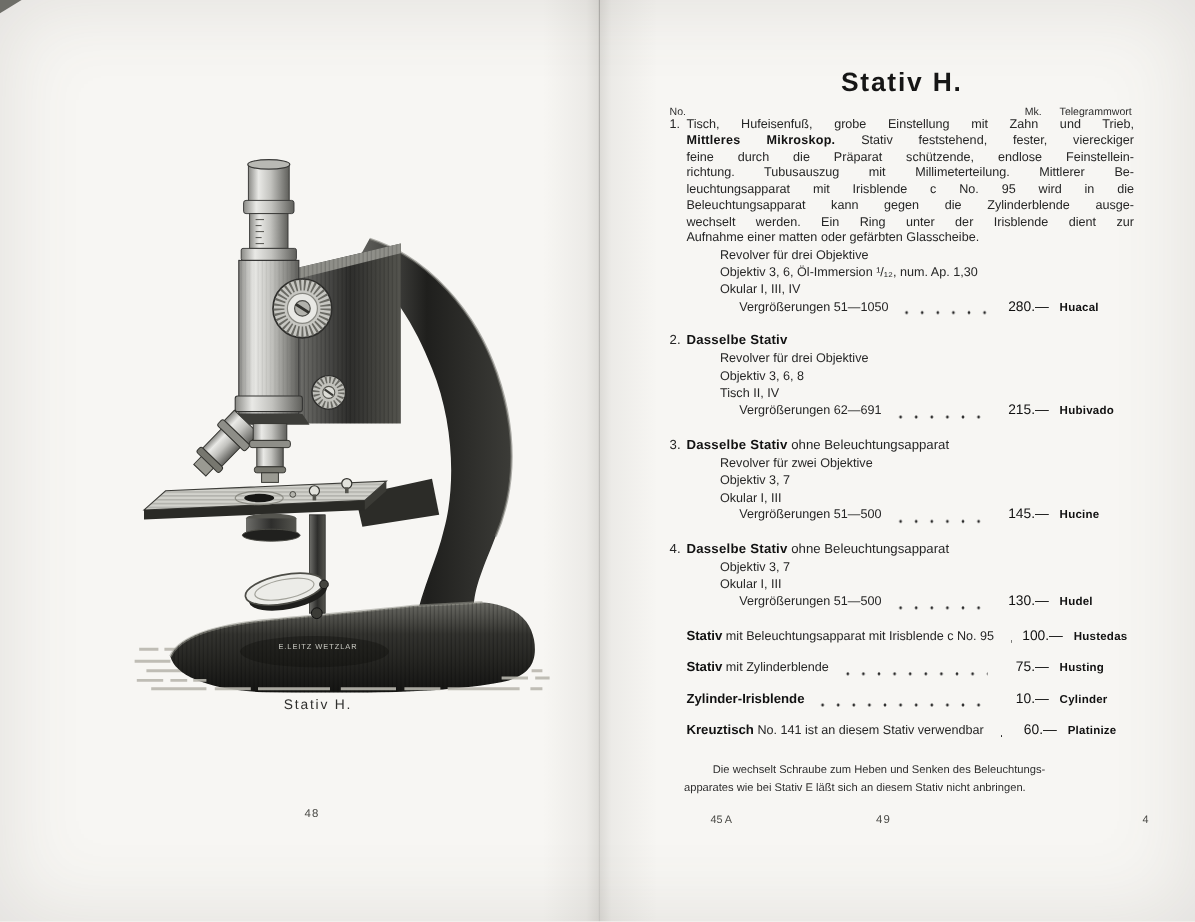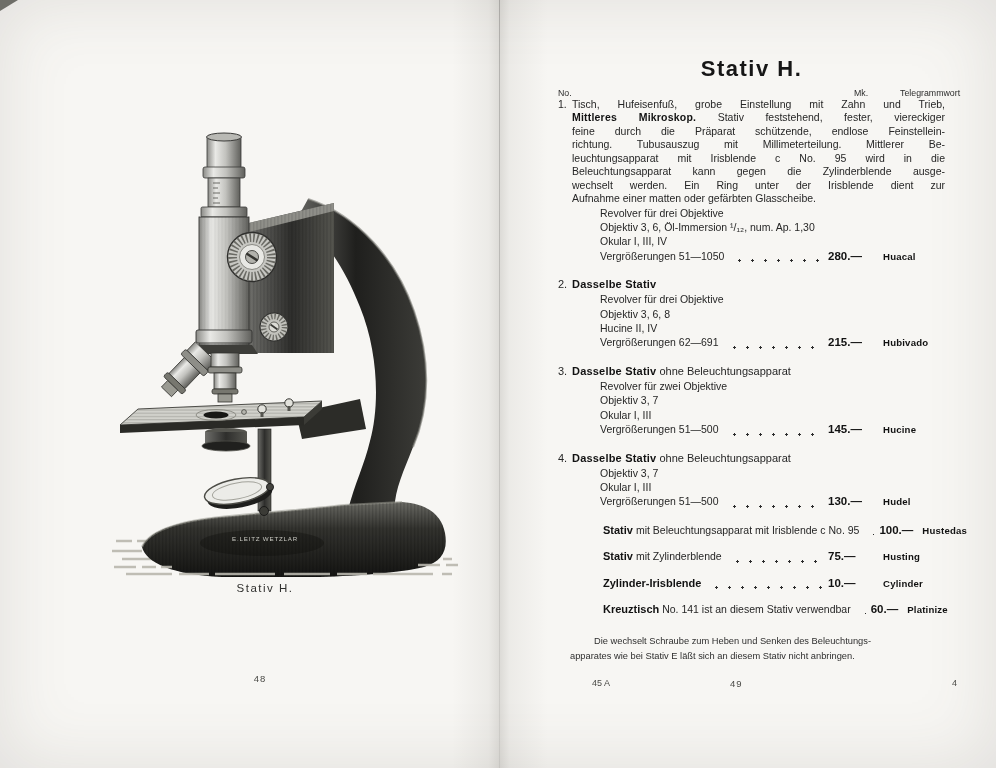--- a/index.html
+++ b/index.html
@@ -31,45 +31,45 @@
   .pagenum-left{position:absolute;left:225px;top:673px;width:70px;text-align:center;
     font-size:9.5px;color:#4a4a46;letter-spacing:1px;}
 
   
   .content{position:absolute;left:58px;top:0;width:387px;}
   h1.title{margin:56px 0 0 0;font-size:22px;font-weight:bold;text-align:center;
     letter-spacing:1.5px;color:#161616;}
   .cols-header{position:relative;height:15px;margin-top:1px;font-size:8.8px;color:#2c2c2c;}
   .cols-header .no-l{position:absolute;left:0;bottom:0;}
   .cols-header .mk-l{position:absolute;left:296px;bottom:0;}
-  .cols-header .tg-l{position:absolute;left:342px;bottom:0;}
+  .cols-header .tg-l{position:absolute;left:325px;bottom:0;}
 
   .item{margin-bottom:13px;}
   .para{position:relative;padding-left:14px;font-size:10.5px;line-height:13.45px;
     color:#262626;}
   .para .num, .headline .num{position:absolute;left:0;top:0;}
   .pline{text-align:justify;}
   .pline.j{text-align-last:justify;}
   .para b{color:#121212;letter-spacing:0.2px;}
   .headline{position:relative;padding-left:14px;font-size:11px;line-height:15px;color:#262626;}
   .headline b{font-size:11px;color:#121212;letter-spacing:0.2px;}
   .spec{margin-left:42px;font-size:10.5px;line-height:14.4px;color:#262626;white-space:nowrap;}
 
   .prow{display:flex;align-items:baseline;font-size:10.5px;line-height:14.4px;color:#262626;}
   .prow .ptxt{white-space:nowrap;}
-  .prow.vrow{margin-left:42px;}
+  .prow.vrow{margin-left:58px;}
   .leader{flex:1;min-width:6px;align-self:flex-end;height:5px;margin:0 5px 2px 9px;
     background-image:radial-gradient(circle, #2b2b2b 1.05px, rgba(0,0,0,0) 1.35px);
     background-size:13px 3px;background-repeat:repeat-x;background-position:left bottom;}
-  .price{width:46px;text-align:left;font-weight:bold;font-size:11.5px;color:#111;white-space:nowrap;}
+  .price{width:46px;text-align:right;font-weight:normal;font-size:11.5px;color:#111;white-space:nowrap;}
   .tword{width:62px;margin-left:9px;font-weight:bold;font-size:9.6px;color:#111;
     letter-spacing:0.2px;white-space:nowrap;}
 
   .xrow{margin-top:11px;padding-left:14px;}
-  .xrow .ptxt b{font-size:11px;color:#111;margin-left:31px;}
+  .xrow .ptxt b{font-size:11px;color:#111;}
   .xrow .ptxt{font-size:10.5px;}
 
   .footnote{margin-top:17px;padding-left:12px;font-size:9.3px;line-height:15px;
     color:#2e2e2e;}
   .footnote .fl1{text-indent:24px;white-space:nowrap;}
   .footnote .fl2{white-space:nowrap;}
 
   .footer-r{position:absolute;top:678px;left:16px;width:496px;height:16px;
     font-size:9px;color:#4a4a46;}
   .footer-r .f-left{position:absolute;left:76px;}
@@ -251,21 +251,21 @@
       </div>
     </div>
 
     <div class="item">
       <div class="headline">
         <span class="num">2.</span>
         <b>Dasselbe Stativ</b> <span></span>
       </div>
       <div class="spec">Revolver für drei Objektive</div>
       <div class="spec">Objektiv 3, 6, 8</div>
-      <div class="spec">Hucine II, IV</div>
+      <div class="spec">Tisch II, IV</div>
       <div class="prow vrow">
         <span class="ptxt">Vergrößerungen 62—691</span>
         <span class="leader"></span>
         <span class="price">215.—</span>
         <span class="tword">Hubivado</span>
       </div>
     </div>
 
     <div class="item">
       <div class="headline">

